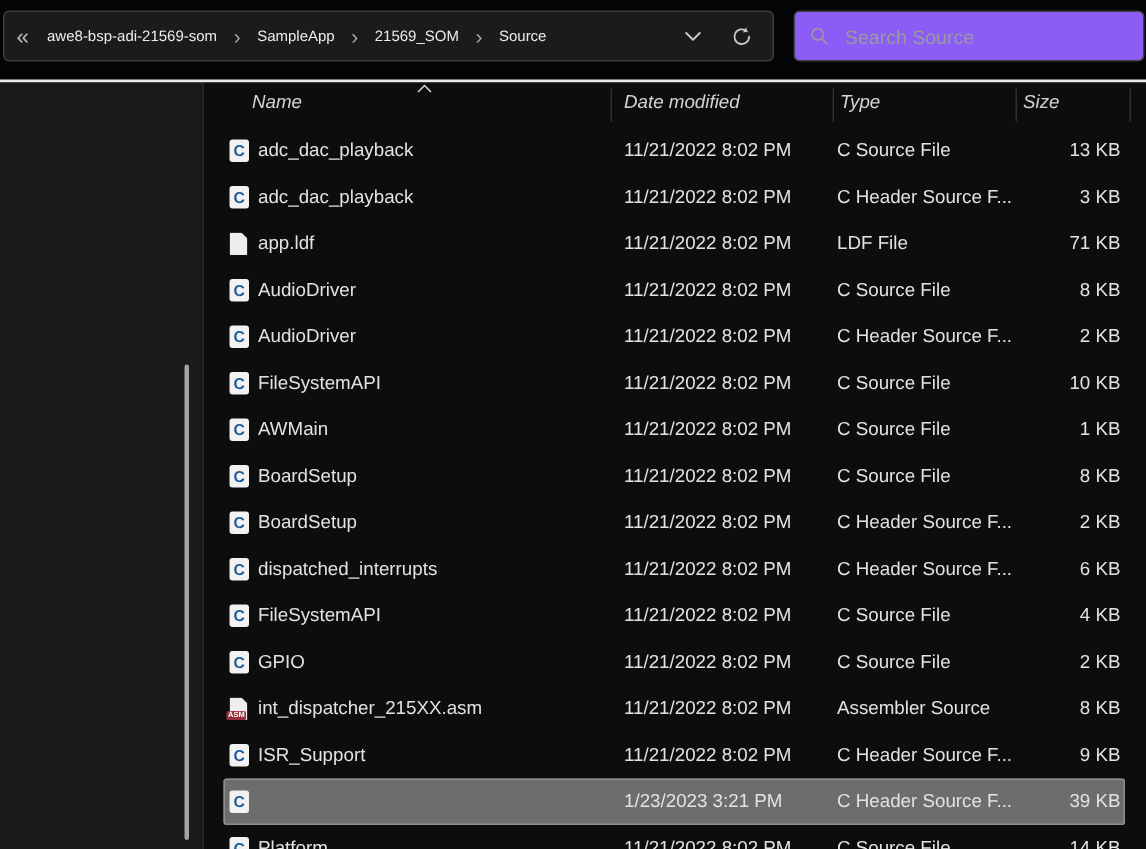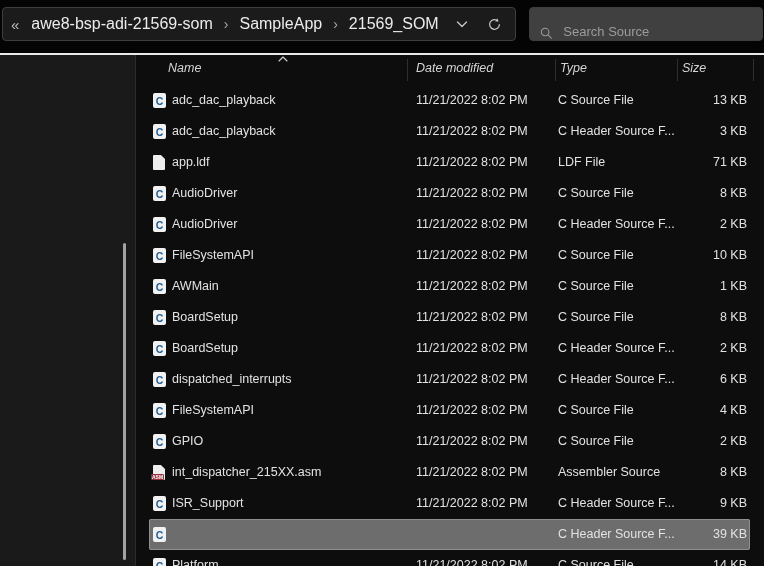--- a/index.html
+++ b/index.html
@@ -11,27 +11,27 @@
   }
   
   .topbar{position:absolute;left:0;top:0;width:764px;height:53px;background:#040404;}
   .addressbar{
     position:absolute;left:2px;top:7px;width:514px;height:34px;
     background:#1b1b1b;border:1px solid #3e3e3e;border-radius:4px;
     display:flex;align-items:center;box-sizing:border-box;padding:0 8px;
   }
   .back-ico{color:#bdbdbd;font-size:15px;line-height:1;margin-right:8px;cursor:default;}
   .breadcrumb{display:flex;align-items:center;white-space:nowrap;overflow:hidden;flex:1;}
-  .crumb{color:#ececec;font-size:16px;padding:2px 4px;border-radius:3px;cursor:default;}
+  .crumb{color:#ececec;font-size:10px;padding:2px 4px;border-radius:3px;cursor:default;}
   .crumb-sep{color:#a8a8a8;font-size:14px;padding:0 7px;line-height:1;}
   .bar-ico{display:flex;align-items:center;justify-content:center;width:26px;height:26px;border-radius:3px;}
   .searchbox{
     position:absolute;left:529px;top:7px;width:234px;height:34px;
-    background:#404040;border:1px solid #3e3e3e;border-radius:4px;
-    display:flex;align-items:flex-end;box-sizing:border-box;padding:0 10px;
+    background:#8b5cf6;border:1px solid #3e3e3e;border-radius:4px;
+    display:flex;align-items:center;box-sizing:border-box;padding:0 10px;
   }
   .searchbox input{
     background:transparent;border:none;outline:none;color:#e6e6e6;
     font-family:inherit;font-size:13px;width:100%;margin-left:9px;
   }
   .searchbox input::placeholder{color:#9b9b9b;opacity:1;}
   .divider-light{position:absolute;left:0;top:53px;width:764px;height:2px;background:#e9e9e9;}
   
   .navpane{position:absolute;left:0;top:55px;width:135px;height:511px;background:#1a1a1a;}
   .nav-thumb{position:absolute;left:123px;top:188px;width:3px;height:317px;background:var(--scrollbar_thumb,#a3a3a3);border-radius:2px;}
@@ -259,20 +259,21 @@
           </span>
     <span class="cell c-name">ISR_Support</span>
     <span class="cell c-date">11/21/2022 8:02 PM</span>
     <span class="cell c-type">C Header Source F...</span>
     <span class="cell c-size">9 KB</span>
   </div>
         <div class="row selected" style="top: 464px;">
     <span class="fic-wrap">
             <span class="fic fic-c" style="position: absolute;">C</span>
           </span>
+    <span class="cell c-date">1/23/2023 3:21 PM</span>
     <span class="cell c-type">C Header Source F...</span>
     <span class="cell c-size">39 KB</span>
   </div>
         <div class="row" style="top: 495px;">
     <span class="fic-wrap">
             <span class="fic fic-c" style="position: absolute;">C</span>
           </span>
     <span class="cell c-name">Platform</span>
     <span class="cell c-date">11/21/2022 8:02 PM</span>
     <span class="cell c-type">C Source File</span>

